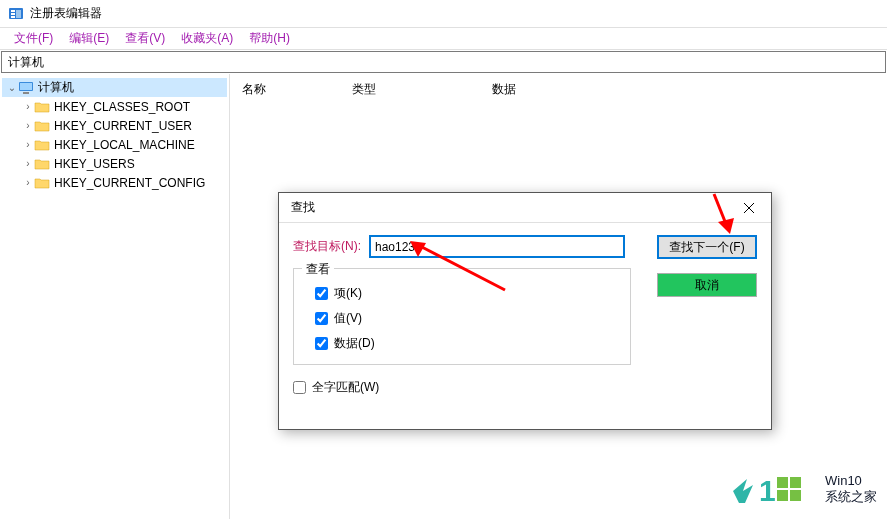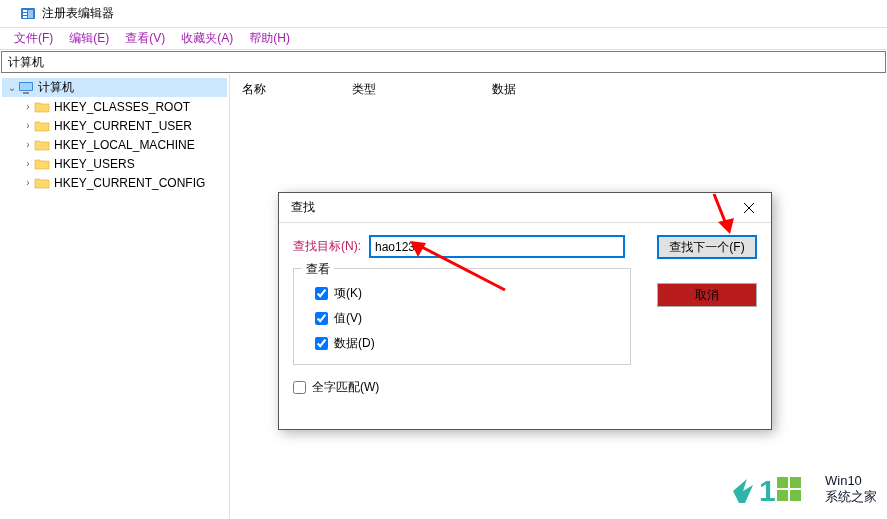--- a/index.html
+++ b/index.html
@@ -12,21 +12,21 @@
       width: 887px;
       height: 519px;
       background: #ffffff;
       position: relative;
       overflow: hidden;
     }
     .title-bar {
       height: 28px;
       display: flex;
       align-items: center;
-      padding: 0 20px;
+      padding: 0 8px;
       background: #ffffff;
       border-bottom: 1px solid #e0e0e0;
     }
     .title-bar .app-icon {
       width: 16px;
       height: 16px;
       margin-right: 6px;
     }
     .title-bar .title-text {
       font-size: 12px;
@@ -171,27 +171,27 @@
       font-size: 12px;
       padding: 0 4px;
       outline: none;
     }
     .btn-col {
       position: absolute;
       right: 14px;
       top: 12px;
       display: flex;
       flex-direction: column;
-      gap: 24px;
+      gap: 14px;
     }
     .dlg-btn {
       width: 100px;
       height: 24px;
       font-size: 12px;
-      background: #b91c1c;
+      background: #22c55e;
       border: 1px solid #adadad;
       cursor: pointer;
       text-align: center;
       line-height: 22px;
     }
     .dlg-btn.primary {
       border: 2px solid #0078d7;
       background: #e1e1e1;
       line-height: 20px;
     }

